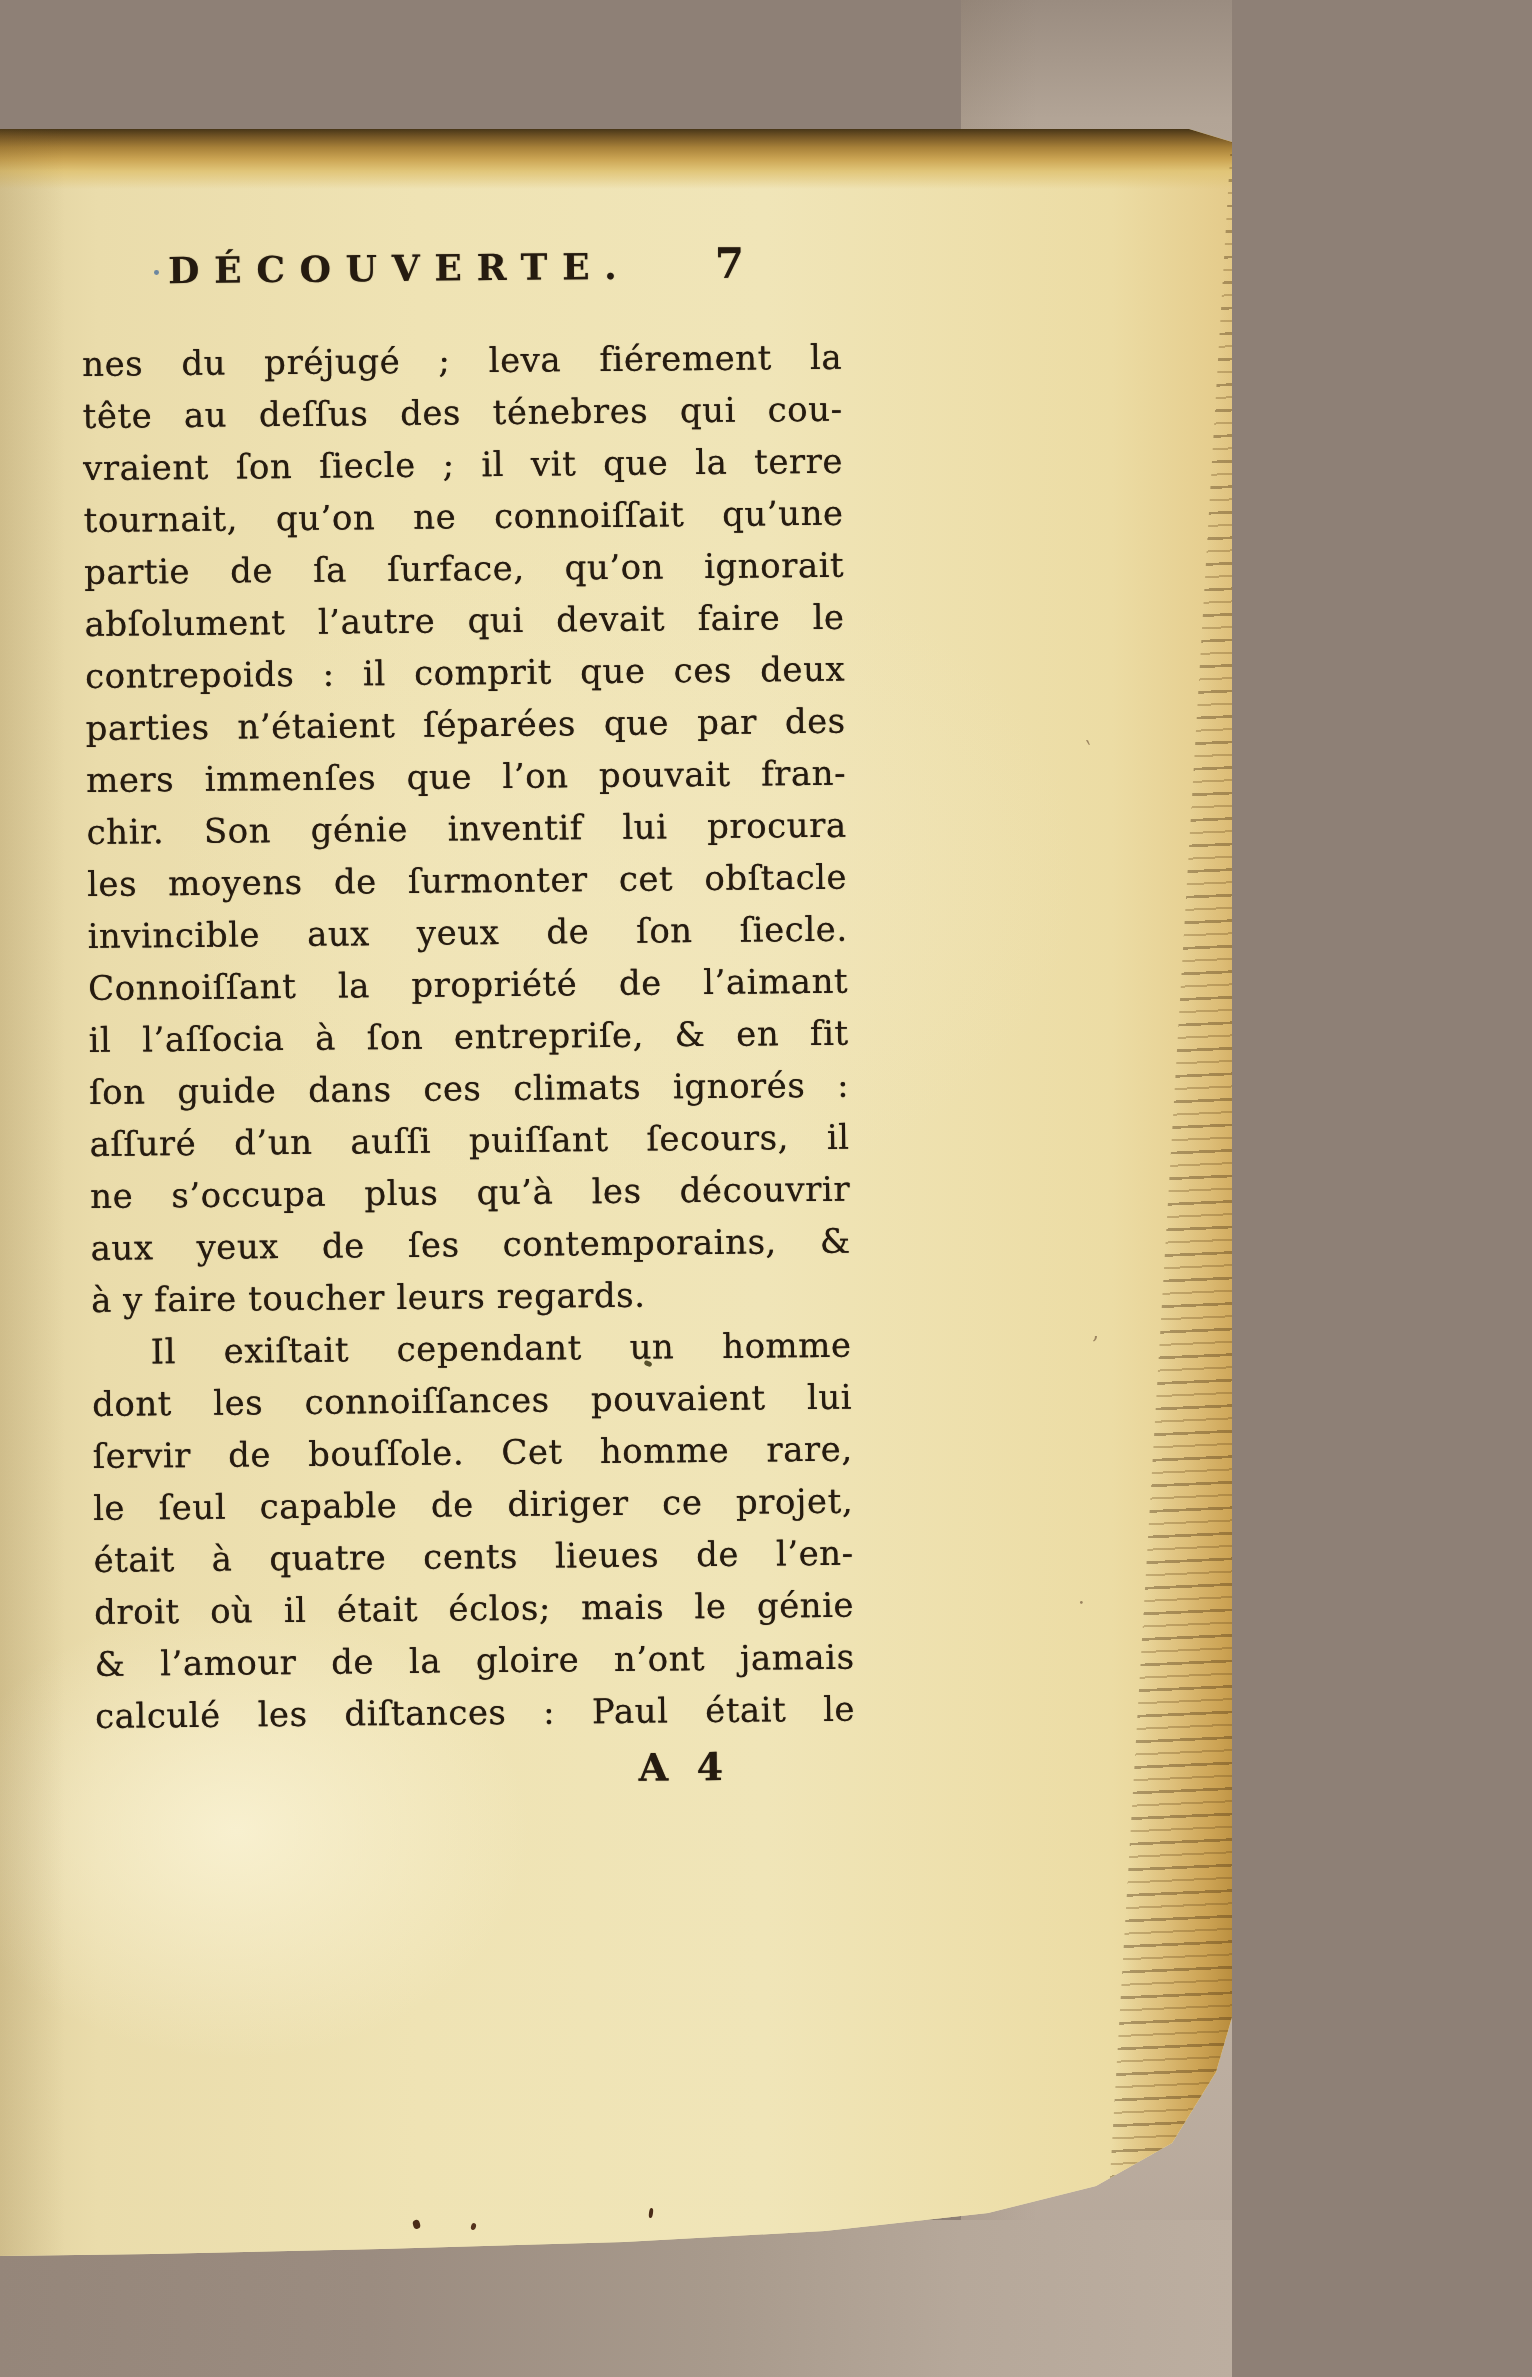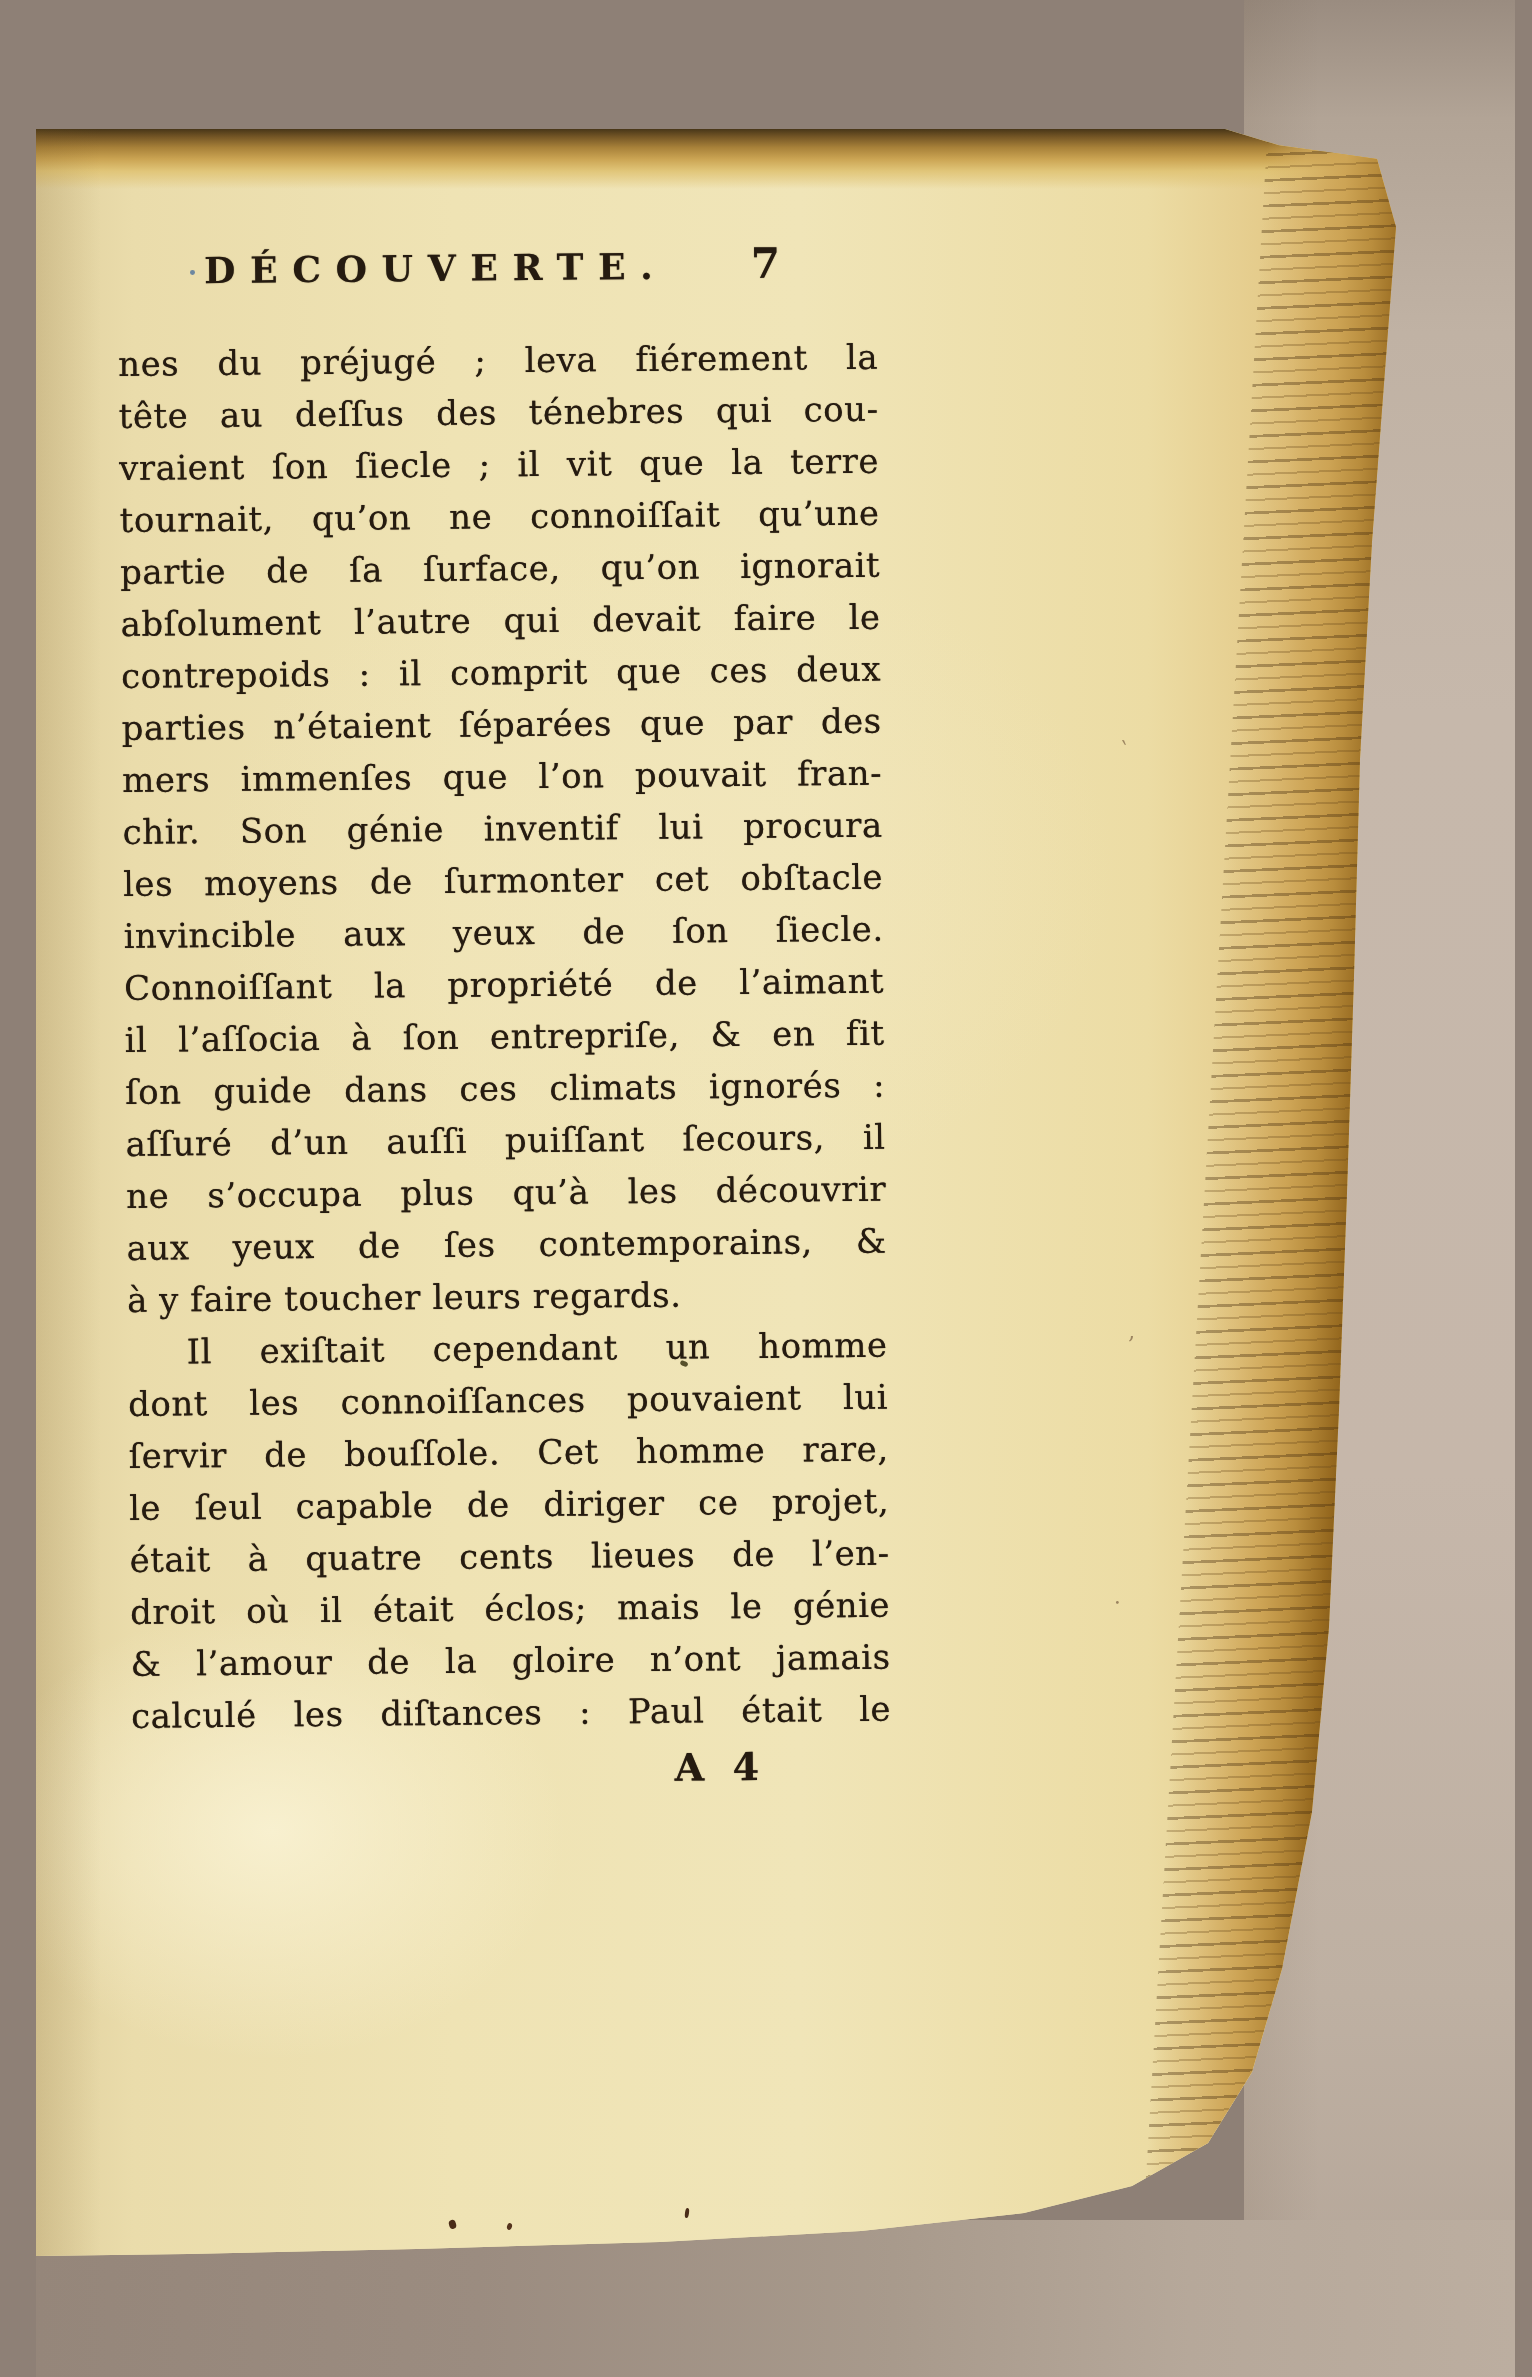--- a/index.html
+++ b/index.html
@@ -1,21 +1,20 @@
 <!DOCTYPE html>
 <html style="font-size:8.7px"><head>
 <meta charset="utf-8">
 <style>
   html,body{margin:0;padding:0;background:#8e8076;}
   .scene{
     position:relative;
-    width:1479px;height:2377px;
+    width:1232px;height:2377px;
     overflow:hidden;
     font-family:"DejaVu Serif","Liberation Serif",serif;
-    margin-left:36px;
   }
   
   .bg-top{
     position:absolute;left:0;top:0;width:100%;height:174px;
     background:
       radial-gradient(ellipse 326px 98px at 12% 30%, rgba(110,95,82,.55), rgba(110,95,82,0) 70%),
       radial-gradient(ellipse 489px 119px at 55% 20%, rgba(125,110,97,.45), rgba(125,110,97,0) 75%),
       linear-gradient(180deg,#8b7d73 0%,#90827 8%,#8f8177 55%,#7c6e63 100%);
   }
   .bg-right{

